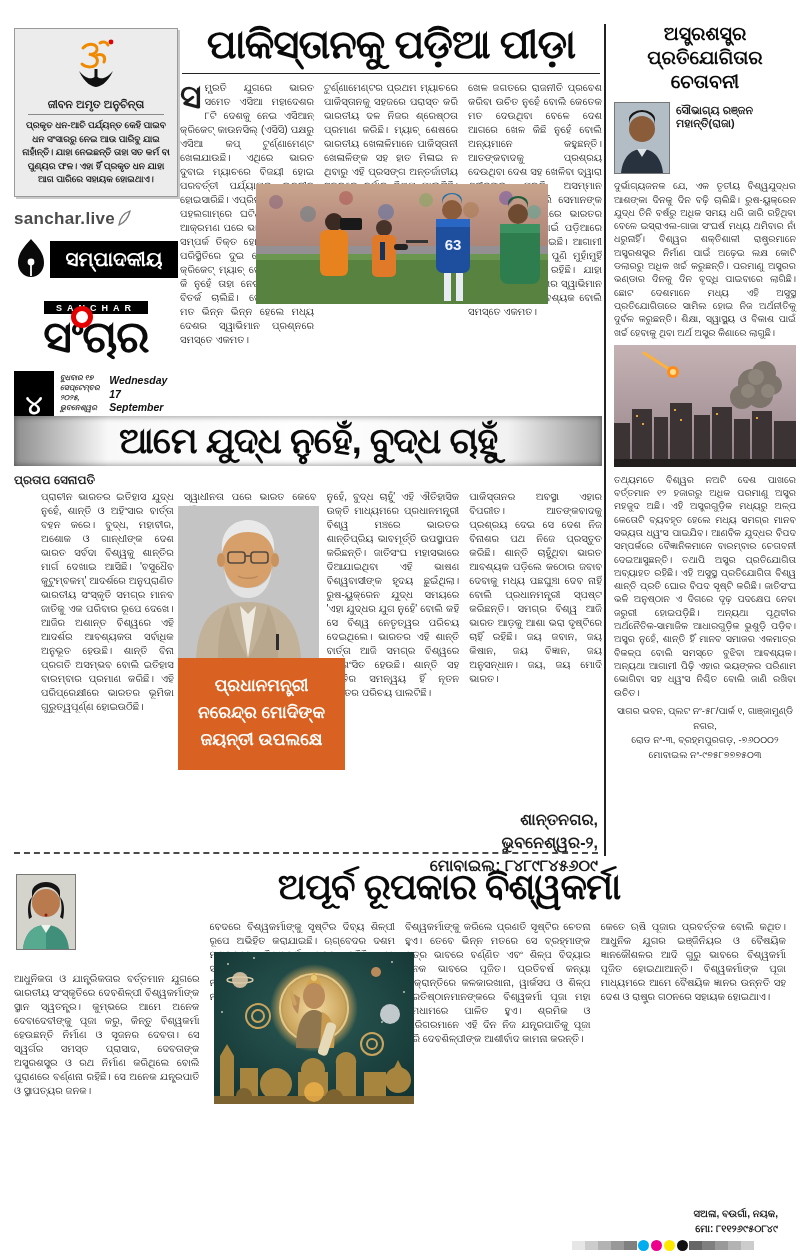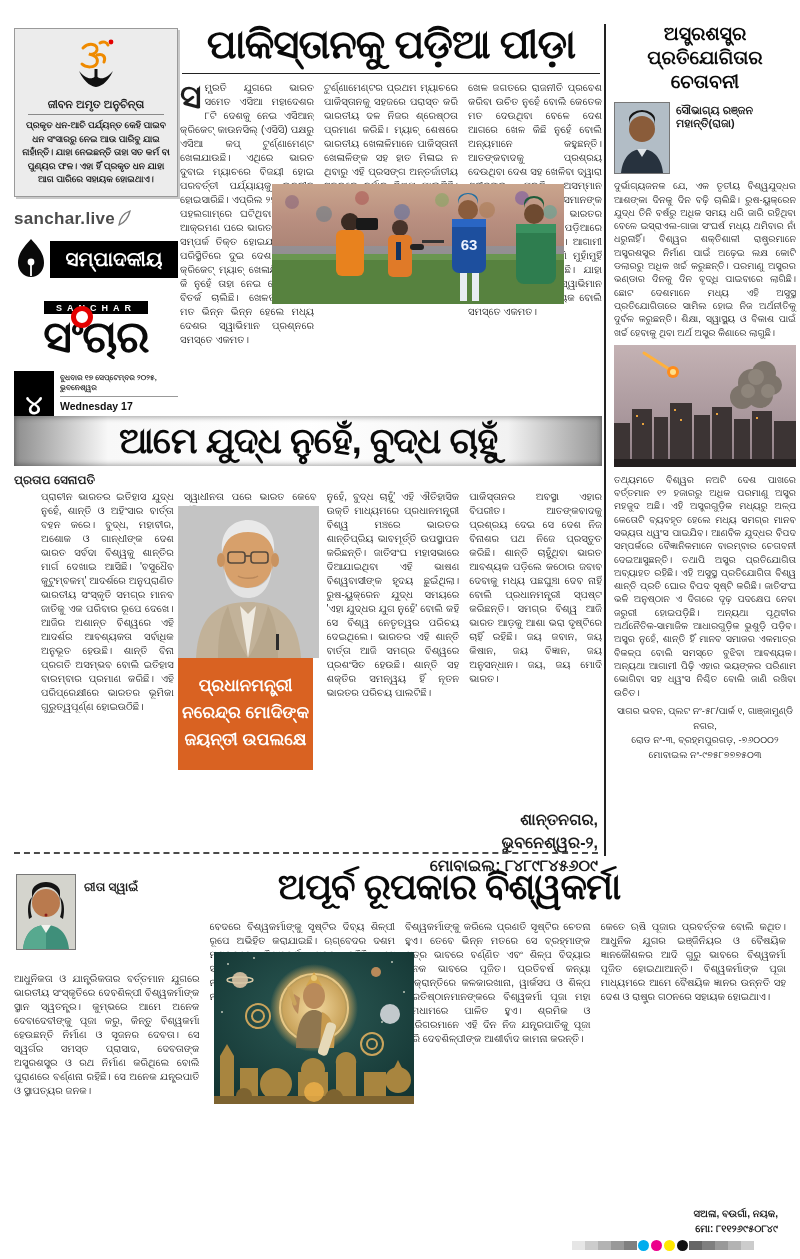--- a/index.html
+++ b/index.html
@@ -19,53 +19,53 @@
               text-align:center;padding:7px 2px;}
   .masthead{margin-top:14px;text-align:center;position:relative;}
   .brand-bar{display:inline-block;background:#000;color:#fff;font-size:9px;font-weight:bold;
              letter-spacing:5px;padding:2px 12px 1px;}
   .brand-big{font-size:44px;font-weight:bold;line-height:1.02;letter-spacing:-1px;color:#0a0a0a;}
   .red-ring{position:absolute;left:57px;top:9px;width:12px;height:12px;border:5px solid #e40000;
             border-radius:50%;background:#fff;}
   .datebox{margin-top:12px;display:flex;align-items:stretch;}
   .page-no{background:#000;color:#fff;width:40px;min-height:50px;display:flex;align-items:center;
            justify-content:center;font-size:26px;font-weight:bold;}
-  .date-right{flex:1;padding-left:6px;display:flex;flex-direction:column;justify-content:center;}
+  .date-right{flex:1;padding-left:6px;display:flex;flex-direction:row;justify-content:center;font-style:italic;}
   .date-od{font-size:7.5px;font-weight:bold;color:#333;border-bottom:1px solid #999;padding:2px 0 3px;}
   .date-en{font-size:10.5px;font-weight:bold;line-height:1.25;padding-top:3px;color:#111;}
   
   .main-article{position:absolute;left:180px;top:22px;width:422px;height:404px;}
   .main-headline{font-size:40px;font-weight:bold;text-align:center;letter-spacing:-1px;color:#0a0a0a;}
   .main-rule{border-top:1.5px solid #222;margin:5px 2px 7px;}
   .cols{display:flex;gap:10px;overflow:hidden;}
   .col{flex:1;font-size:10px;line-height:1.4;text-align:justify;color:#1d1d1d;overflow:hidden;}
   .main-cols{height:322px;}
   .dropcap{float:left;font-size:33px;line-height:.85;font-weight:bold;padding:2px 3px 0 0;}
-  .photo-cricket{position:absolute;left:92px;top:162px;width:292px;height:120px;background:#fff;}
+  .photo-cricket{position:absolute;left:76px;top:162px;width:292px;height:120px;background:#fff;}
   
   .vrule{position:absolute;left:604px;top:24px;height:832px;border-left:2px solid #222;}
   
   .right-article{position:absolute;left:614px;top:22px;width:182px;}
   .right-headline{font-size:19px;font-weight:bold;text-align:center;line-height:1.25;color:#0a0a0a;}
   .author-row{display:flex;gap:6px;margin-top:9px;}
   .author-photo{border:1px solid #777;flex:0 0 auto;}
   .author-byline{font-size:11px;font-weight:bold;padding-top:2px;}
   .right-p{font-size:9.5px;line-height:1.4;text-align:justify;margin-top:5px;}
   .photo-explosion{margin:6px 0;}
   .right-address{font-size:9.5px;font-weight:normal;text-align:center;line-height:1.55;margin-top:5px;}
   
   .middle-article{position:absolute;left:14px;top:416px;width:588px;height:432px;}
   .banner{height:50px;background:linear-gradient(90deg,#8d8d8d,#f8f8f8 16%,#ffffff 50%,#f2f2f2 84%,#969696);
           box-shadow:inset 0 2px 5px rgba(0,0,0,.25), inset 0 -2px 5px rgba(0,0,0,.25);
           display:flex;align-items:center;justify-content:center;}
   .middle-headline{font-size:36px;font-weight:bold;letter-spacing:-1px;color:#0a0a0a;}
   .middle-byline{font-size:12px;font-weight:bold;margin:7px 0 3px;}
   .middle-cols{height:340px;margin-left:27px;}
   .photo-modi{position:absolute;left:164px;top:90px;}
-  .modi-caption{position:absolute;left:164px;top:242px;width:135px;height:112px;background:#d96222;
+  .modi-caption{position:absolute;left:164px;top:242px;width:167px;height:112px;background:#d96222;
                 color:#fff;text-align:center;padding-top:14px;box-sizing:border-box;}
   .modi-caption div{font-size:17px;font-weight:bold;line-height:1.6;}
   .middle-signature{position:absolute;right:4px;top:392px;width:170px;text-align:right;
                     font-size:16px;font-weight:bold;line-height:1.45;}
   .dashed-divider{position:absolute;left:14px;top:852px;width:584px;border-top:2px dashed #4a4a4a;}
   
   .bottom-article{position:absolute;left:14px;top:862px;width:772px;height:392px;}
   .bottom-byline-block{position:absolute;left:2px;top:12px;display:flex;gap:8px;}
   .bottom-byline-name{font-size:12px;font-weight:bold;padding-top:6px;}
   .bottom-headline{position:absolute;left:205px;top:4px;width:460px;text-align:center;
@@ -336,21 +336,20 @@
           <circle cx="29" cy="28" r="14" fill="#b97a4e"></circle>
           <path d="M15 26 a14 14 0 0 1 28 0 l0 -9 a14 10 0 0 0 -28 0 Z" fill="#141414"></path>
           <path d="M15 22 C13 30 13 36 15 42 L12 44 C10 34 11 26 15 22 Z" fill="#141414"></path>
           <path d="M43 22 C45 30 45 36 43 42 L46 44 C48 34 47 26 43 22 Z" fill="#141414"></path>
           <path d="M6 74 C8 56 18 50 29 50 C40 50 50 56 52 74 Z" fill="#3f8f7a"></path>
           <path d="M6 74 C8 56 18 50 29 50 L29 74 Z" fill="#57a98f"></path>
           <path d="M24 50 L29 58 L34 50" fill="#f2f2ee"></path>
           <circle cx="29" cy="40" r="1.5" fill="#8a1c1c"></circle>
         </svg>
       </div>
-      <div class="bottom-byline-name">ରୀତା ସ୍ୱାଇଁ</div>
     </div>
     <div class="bottom-headline">ଅପୂର୍ବ ରୂପକାର ବିଶ୍ୱକର୍ମା</div>
     <div class="cols bottom-cols">
       <div class="col pad-byline">ଆଧୁନିକତା ଓ ଯାନ୍ତ୍ରିକତାର ବର୍ତ୍ତମାନ ଯୁଗରେ ଭାରତୀୟ ସଂସ୍କୃତିରେ ଦେବଶିଳ୍ପୀ ବିଶ୍ୱକର୍ମାଙ୍କ ସ୍ଥାନ ସ୍ୱତନ୍ତ୍ର। କୁମ୍ଭରେ ଆମେ ଅନେକ ଦେବାଦେବୀଙ୍କୁ ପୂଜା କରୁ, କିନ୍ତୁ ବିଶ୍ୱକର୍ମା ହେଉଛନ୍ତି ନିର୍ମାଣ ଓ ସୃଜନର ଦେବତା। ସେ ସ୍ୱର୍ଗର ସମସ୍ତ ପ୍ରାସାଦ, ଦେବତାଙ୍କ ଅସ୍ତ୍ରଶସ୍ତ୍ର ଓ ରଥ ନିର୍ମାଣ କରିଥିଲେ ବୋଲି ପୁରାଣରେ ବର୍ଣ୍ଣନା ରହିଛି। ସେ ଅନେକ ଯନ୍ତ୍ରପାତି ଓ ସ୍ଥାପତ୍ୟର ଜନକ।</div>
       <div class="col">ବେଦରେ ବିଶ୍ୱକର୍ମାଙ୍କୁ ସୃଷ୍ଟିର ଦିବ୍ୟ ଶିଳ୍ପୀ ରୂପେ ଅଭିହିତ କରାଯାଇଛି। ଋଗ୍‌ବେଦର ଦଶମ ମଣ୍ଡଳରେ ବିଶ୍ୱକର୍ମା ସୂକ୍ତ ରହିଛି। ସେ ସର୍ବଦ୍ରଷ୍ଟା, ସର୍ବଜ୍ଞ ଓ ସର୍ବଶକ୍ତିମାନ। ଦ୍ୱାରକା ନଗରୀ, ଲଙ୍କାପୁରୀ, ଇନ୍ଦ୍ରପ୍ରସ୍ଥ ଭଳି ଅପୂର୍ବ ନଗର ତାଙ୍କରି ହାତଗଢ଼ା ବୋଲି କୁହାଯାଏ।</div>
       <div class="col">ବିଶ୍ୱକର୍ମାଙ୍କୁ କରିଲେ ପ୍ରଣତି ସୃଷ୍ଟିର ଚେତନା ହୁଏ। ତେବେ ଭିନ୍ନ ମତରେ ସେ ବ୍ରହ୍ମାଙ୍କ ପୁତ୍ର ଭାବରେ ବର୍ଣ୍ଣିତ ଏବଂ ଶିଳ୍ପ ବିଦ୍ୟାର ଜନକ ଭାବରେ ପୂଜିତ। ପ୍ରତିବର୍ଷ କନ୍ୟା ସଂକ୍ରାନ୍ତିରେ କଳକାରଖାନା, ୱାର୍କସପ ଓ ଶିଳ୍ପ ପ୍ରତିଷ୍ଠାନମାନଙ୍କରେ ବିଶ୍ୱକର୍ମା ପୂଜା ମହା ଧୁମଧାମରେ ପାଳିତ ହୁଏ। ଶ୍ରମିକ ଓ କାରିଗରମାନେ ଏହି ଦିନ ନିଜ ଯନ୍ତ୍ରପାତିକୁ ପୂଜା କରି ଦେବଶିଳ୍ପୀଙ୍କ ଆଶୀର୍ବାଦ କାମନା କରନ୍ତି।</div>
       <div class="col">କେତେ ଋଷି ପୂଜାର ପ୍ରବର୍ତ୍ତକ ବୋଲି କଥିତ। ଆଧୁନିକ ଯୁଗର ଇଞ୍ଜିନିୟର ଓ ବୈଷୟିକ ଜ୍ଞାନକୌଶଳର ଆଦି ଗୁରୁ ଭାବରେ ବିଶ୍ୱକର୍ମା ପୂଜିତ ହୋଇଥାଆନ୍ତି। ବିଶ୍ୱକର୍ମାଙ୍କ ପୂଜା ମାଧ୍ୟମରେ ଆମେ ବୈଷୟିକ ଜ୍ଞାନର ଉନ୍ନତି ସହ ଦେଶ ଓ ରାଷ୍ଟ୍ର ଗଠନରେ ସହାୟକ ହୋଇଥାଏ।</div>
     </div>
 
     <div class="photo-vishwa">

